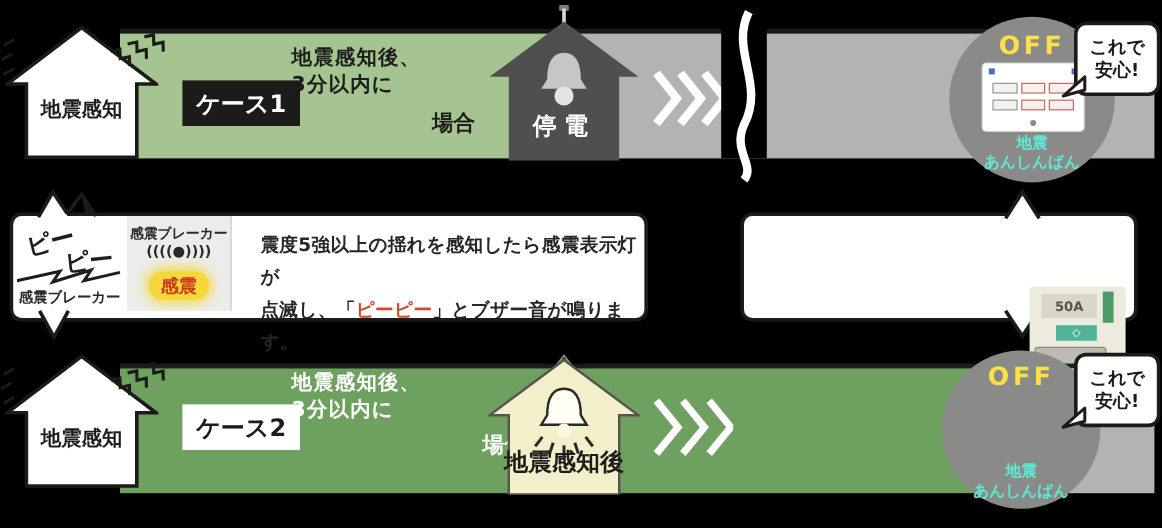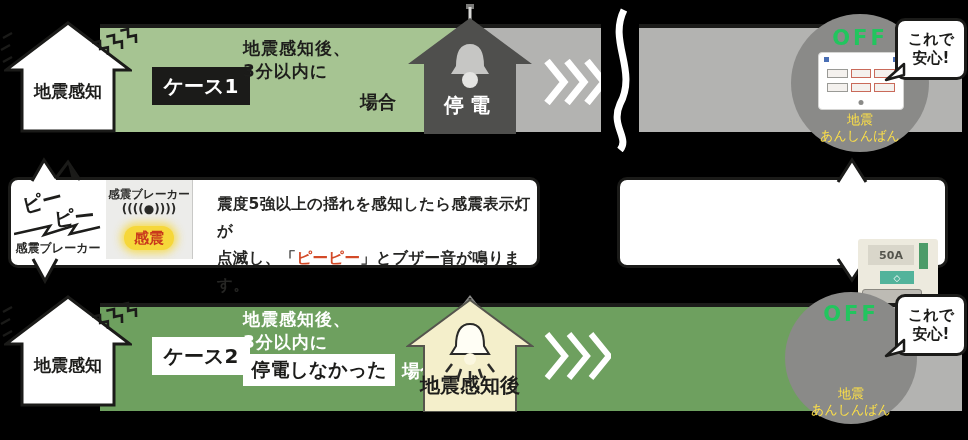--- a/index.html
+++ b/index.html
@@ -16,22 +16,22 @@
   
   .blackbox{background:#1b1b19;color:#fff;font-weight:800;display:flex;align-items:center;justify-content:center;}
   .whitebox{background:#fff;color:#1b1b19;font-weight:800;display:flex;align-items:center;justify-content:center;}
   .cond{font-weight:800;font-size:17px;line-height:22px;letter-spacing:1px;}
   
   .arrow-dark{position:relative;}
   .arrow-dark::after{content:"";position:absolute;right:-25px;top:50%;transform:translateY(-50%);
     border-left:26px solid #1b1b19;border-top:13px solid transparent;border-bottom:13px solid transparent;}
   
   .circle{background:#8a8a88;border-radius:50%;}
-  .off{color:#22c55e;font-weight:800;font-size:21px;letter-spacing:3px;text-align:center;}
-  .devname{color:#fde047;font-weight:400;font-size:13px;text-align:center;line-height:15px;}
+  .off{color:#fde047;font-weight:800;font-size:21px;letter-spacing:3px;text-align:center;}
+  .devname{color:#5eead4;font-weight:700;font-size:13px;text-align:center;line-height:15px;}
   .panel{background:#fff;border-radius:4px;border:1px solid #d5d5d3;position:relative;}
   .pdot{position:absolute;width:5px;height:5px;background:#4a6fb5;top:4px;}
   .prow{position:absolute;left:8px;right:8px;height:9px;display:flex;gap:3px;}
   .pcell{flex:1;border:1px solid #c96a5a;background:#f4f1ee;}
   .pcell.g{border-color:#9a9a96;}
   .pfoot{position:absolute;width:5px;height:5px;background:#8a8a88;border-radius:50%;bottom:4px;left:50%;transform:translateX(-50%);}
   
   .saybubble{background:#fff;border:3px solid #1b1b19;border-radius:10px;color:#1b1b19;
     font-weight:800;font-size:15px;line-height:19px;text-align:center;display:flex;align-items:center;justify-content:center;}
   
@@ -204,21 +204,20 @@
         <line x1="3" y1="8" x2="12" y2="3"></line>
         <line x1="1" y1="20" x2="10" y2="15"></line>
         <line x1="3" y1="32" x2="12" y2="27"></line>
       </g>
   </svg>
 
   <div class="abs whitebox" style="left:152px;top:337px;width:98px;height:38px;font-size:20px;">ケース2</div>
 
   <div class="abs cond" style="left:243px;top:308px;color:#fff;">地震感知後、</div>
   <div class="abs cond" style="left:243px;top:331px;color:#fff;">3分以内に</div>
-  <div class="abs whitebox" style="left:243px;top:354px;width:152px;height:32px;font-size:19px;">停電しなかった</div>
   <div class="abs bold" style="left:402px;top:359px;font-size:18px;color:#fff;">場合</div>
 
   <svg class="abs" style="left:406px;top:290px;" width="128" height="122" viewBox="0 0 128 122">
     <polygon points="57,14 64,5 71,14" fill="#8a8a88"></polygon>
     <line x1="64" y1="8" x2="64" y2="48" stroke="#2a2a28" stroke-width="2.5"></line>
     <path d="M64,10 L126,56 L110,56 L110,122 L18,122 L18,56 L2,56 Z" fill="#f4efcb" stroke="#55554d" stroke-width="2"></path>
     <path d="M50,56 Q50,34 64,34 Q78,34 78,56 L83,64 L45,64 Z" fill="#fffef5" stroke="#2a2a28" stroke-width="2"></path>
     <circle cx="64" cy="69" r="6" fill="#fbf7e0"></circle>
     <g stroke="#2a2a28" stroke-width="2.5">
       <line x1="46" y1="74" x2="40" y2="82"></line>

